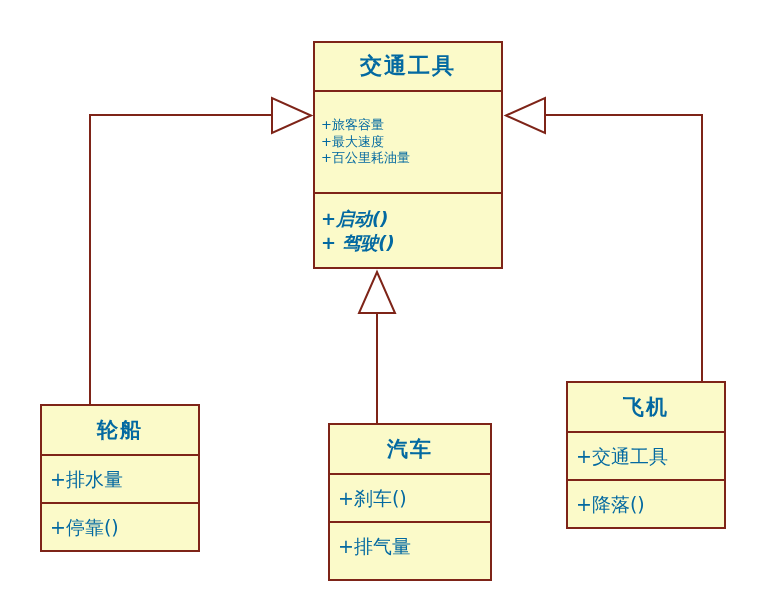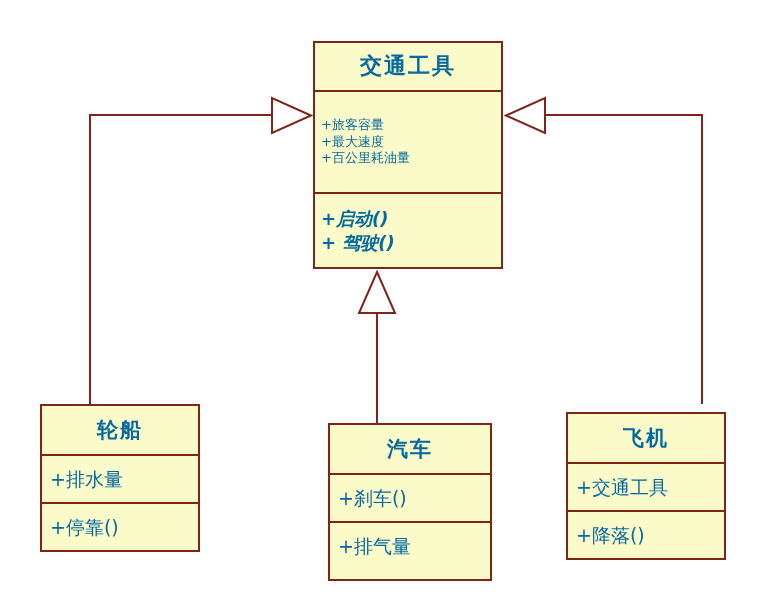--- a/index.html
+++ b/index.html
@@ -69,21 +69,21 @@
   #class-vehicle .cmp-attrs { height: 102px; font-size: 13px; }
   #class-vehicle .cmp-ops   { height: 75px;  font-size: 18px; }
 
   #class-ship {
     left: 40px; top: 404px; width: 160px; height: 148px;
   }
   #class-car {
     left: 328px; top: 423px; width: 164px; height: 158px;
   }
   #class-plane {
-    left: 566px; top: 412px; width: 160px; height: 148px;
+    left: 566px; top: 381px; width: 160px; height: 148px;
   }
   .leaf-class .cmp-name  { height: 48px; font-size: 21px; letter-spacing: 2px; }
   .leaf-class .cmp-attrs { height: 48px; font-size: 19px; padding-left: 8px; }
   .leaf-class .cmp-ops   { height: 48px; font-size: 19px; padding-left: 8px; }
 
   
   #connectors {
     position: absolute;
     left: 0; top: 0;
     width: 780px; height: 612px;

